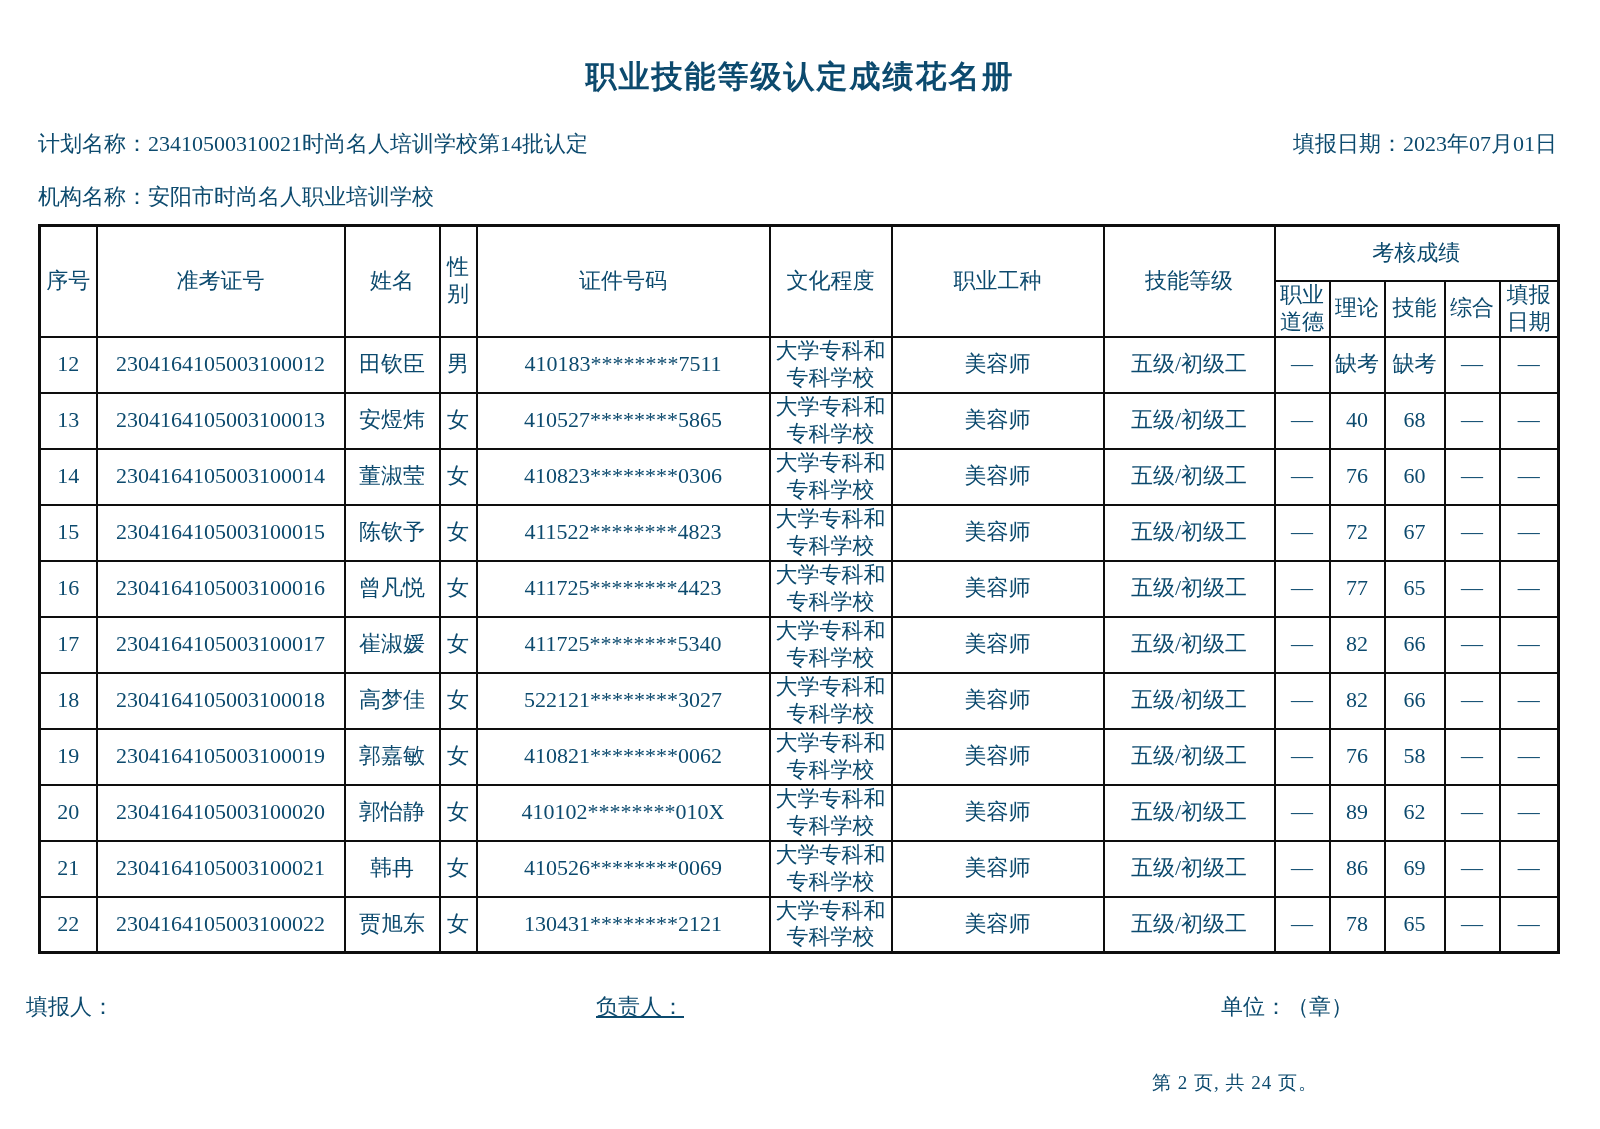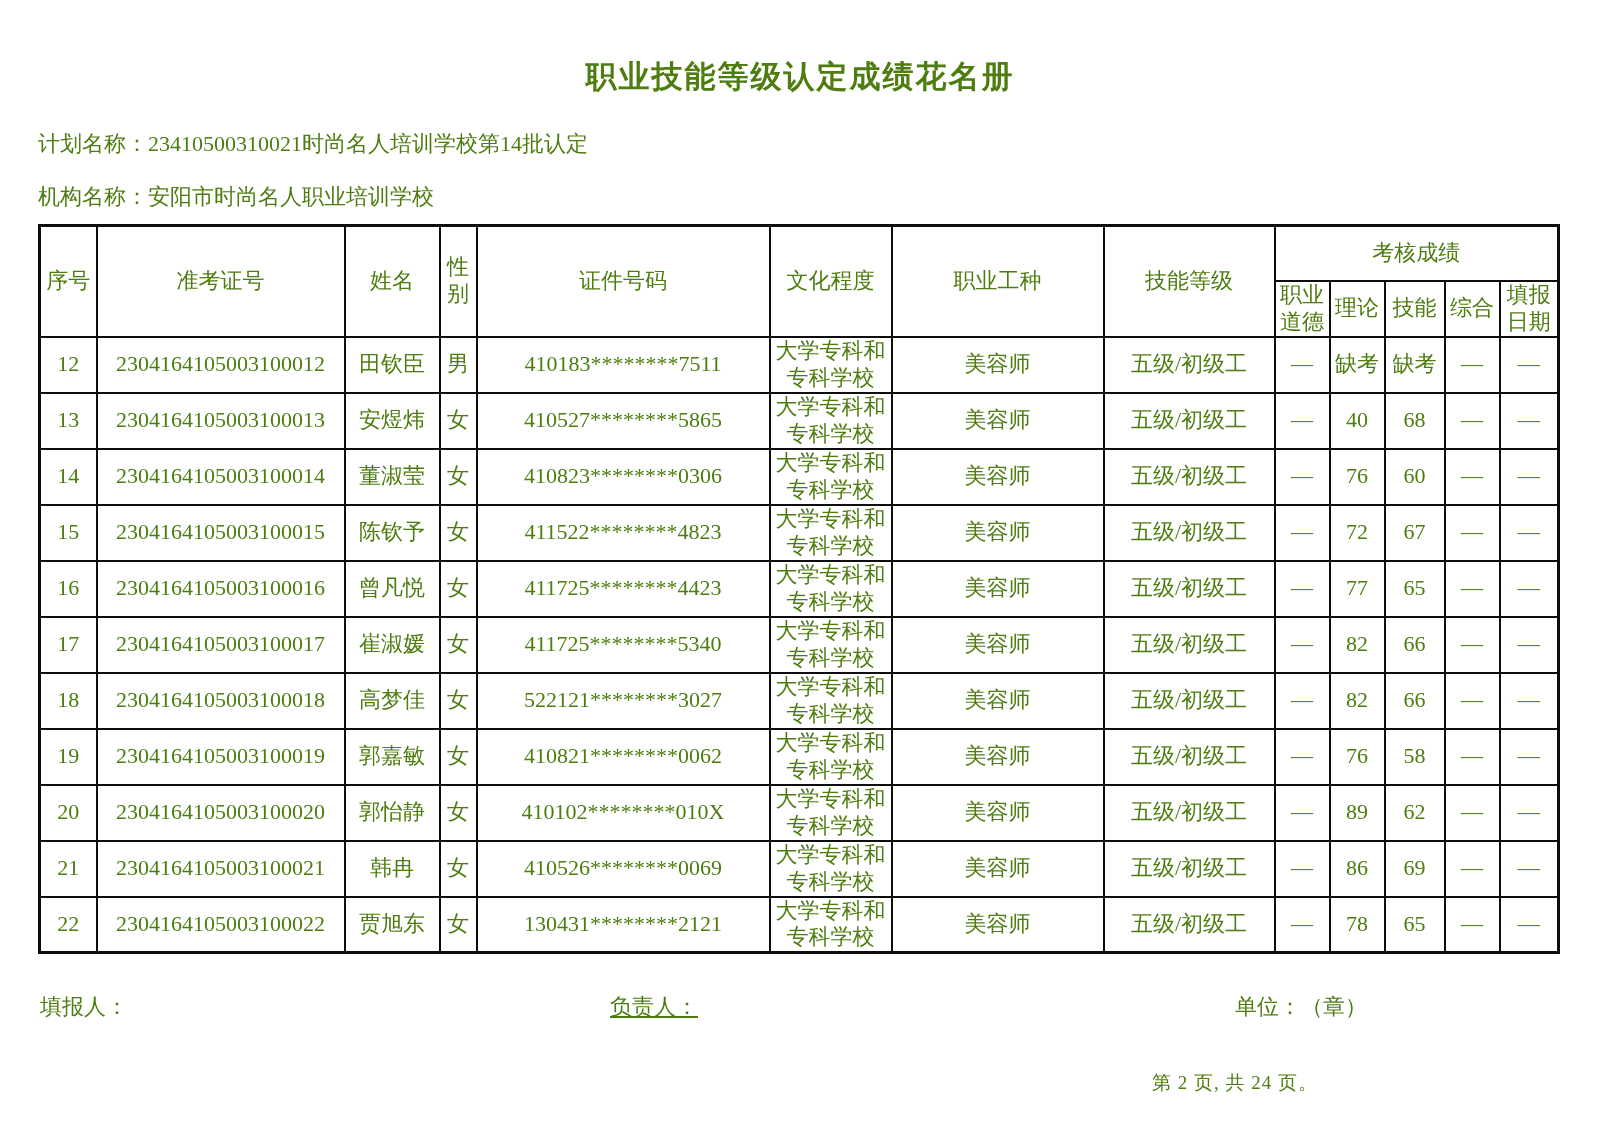--- a/index.html
+++ b/index.html
@@ -2,21 +2,21 @@
 <html><head>
 <meta charset="utf-8">
 <style>
   html, body { margin: 0; padding: 0; background: #e8e8e8; }
   .page {
     position: relative;
     width: 1600px;
     height: 1129px;
     background: #ffffff;
     font-family: "Liberation Serif", "DejaVu Serif", serif;
-    color: #4d7c0f;
+    color: #0c4a6e;
     overflow: hidden;
   }
   .title {
     position: absolute;
     top: 56px; left: 0;
     width: 100%;
     margin: 0;
     text-align: center;
     font-family: "DejaVu Sans", "Liberation Sans", sans-serif;
     font-size: 31px;
@@ -53,21 +53,21 @@
     line-height: 1.22;
     padding: 0 2px;
     overflow: hidden;
   }
   .roster thead tr.tier1 { height: 55px; }
   .roster thead tr.tier2 { height: 56px; }
   .roster tbody tr { height: 56px; margin-top: 48px; }
 
   .signatures {
     position: absolute;
-    top: 992px; left: 38px;
+    top: 992px; left: 24px;
     width: 1519px;
     height: 30px;
     font-size: 22px;
   }
   .sig { position: absolute; top: 0; white-space: nowrap; }
   .sig-filler { left: 2px; }
   .sig-resp { left: 572px; text-decoration: underline; }
   .sig-unit { left: 1197px; text-align: center; }
 
   .page-info {
@@ -80,20 +80,21 @@
 </style>
 </head>
 <body>
 
 <div class="page">
 
   <h1 class="title">职业技能等级认定成绩花名册</h1>
 
   <div class="meta-row meta-1">
     <span>计划名称：23410500310021时尚名人培训学校第14批认定</span>
+    <span>填报日期：2023年07月01日</span>
   </div>
   <div class="meta-row meta-2">
     <span>机构名称：安阳市时尚名人职业培训学校</span>
   </div>
 
   <table class="roster">
     <colgroup>
       <col style="width:57px">
         <col style="width:248px">
         <col style="width:95px">

